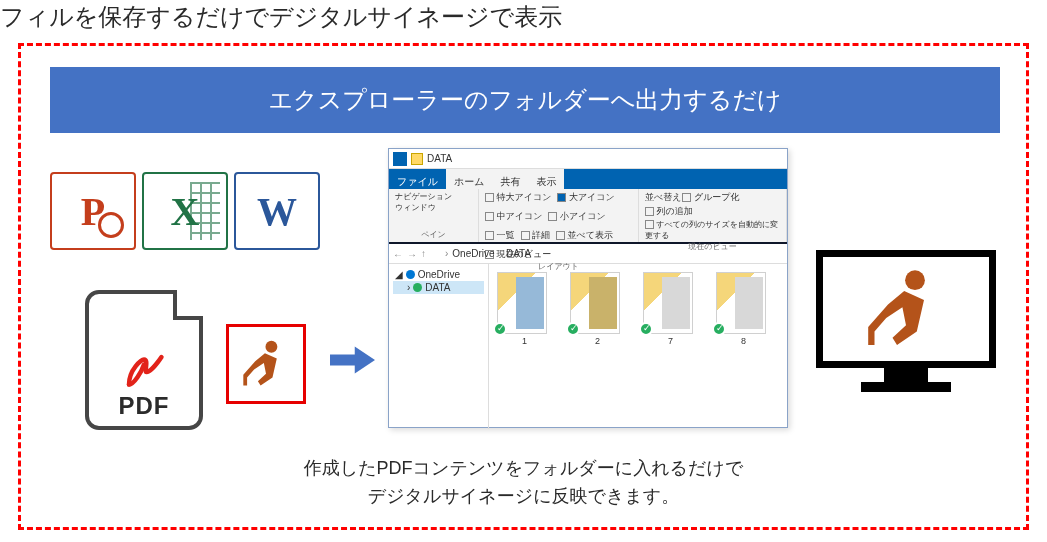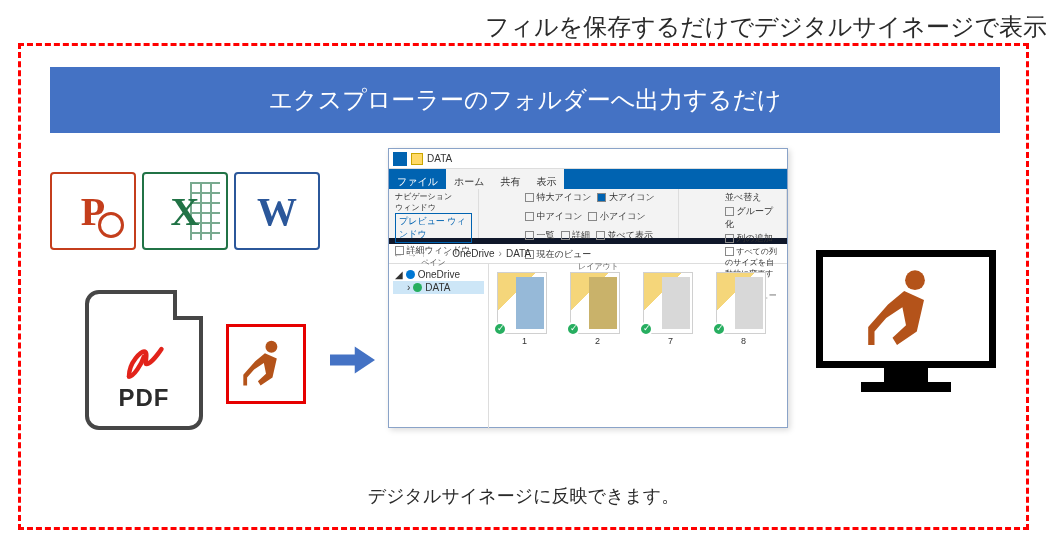--- a/index.html
+++ b/index.html
@@ -1,43 +1,43 @@
 <!DOCTYPE html>
 <html><head>
 <meta charset="utf-8">
 <style>
 * { box-sizing: border-box; margin: 0; padding: 0; }
 body { width: 1047px; height: 542px; font-family: "Meiryo", "Yu Gothic", sans-serif; background: #fff; position: relative; }
 .outer { position: absolute; left: 18px; top: 43px; width: 1011px; height: 487px; border: 3px dashed #ff0000; }
-.title { position: absolute; left: 0; top: 11px; width: 100%; text-align: right; font-size: 24px; color: #2a2a2a; }
+.title { position: absolute; left: 0; top: 1px; width: 100%; text-align: left; font-size: 24px; color: #2a2a2a; }
 .banner { position: absolute; left: 50px; top: 67px; width: 950px; height: 66px; background: #4472c4; color: #fff; font-size: 24px; display: flex; align-items: center; justify-content: center; }
 .office-row { position: absolute; left: 50px; top: 172px; display: flex; gap: 6px; }
 .office-icon { width: 86px; height: 78px; border: 2px solid; border-radius: 4px; display: flex; align-items: center; justify-content: center; font-weight: bold; font-family: Georgia, serif; background: #fff; position: relative; }
 .ppt { border-color: #c43e1c; color: #c43e1c; font-size: 40px; }
 .ppt::after { content:""; position:absolute; right:10px; bottom:10px; width:20px; height:20px; border:3px solid #c43e1c; border-radius:50%; }
 .xls { border-color: #217346; color: #217346; font-size: 40px; }
 .xls::before { content:""; position:absolute; right:6px; top:8px; bottom:8px; width:30px; background: repeating-linear-gradient(to bottom,#217346 0 2px, transparent 2px 10px), repeating-linear-gradient(to right,#217346 0 2px, transparent 2px 10px); opacity:.6; }
 .doc { border-color: #2b579a; color: #2b579a; font-size: 40px; }
-.pdf-box { position: absolute; left: 85px; top: 290px; width: 118px; height: 140px; border: 4px solid #464646; border-radius: 14px; background:#fff; display:flex; flex-direction:column; align-items:center; justify-content:flex-end; padding-bottom:14px; }
+.pdf-box { position: absolute; left: 85px; top: 290px; width: 118px; height: 140px; border: 4px solid #464646; border-radius: 14px; background:#fff; display:flex; flex-direction:column; align-items:center; justify-content:flex-end; padding-bottom:6px; }
 .pdf-box::before { content:""; position:absolute; right:-4px; top:-4px; width:26px; height:26px; background:#fff; border-left:4px solid #464646; border-bottom:4px solid #464646; }
 .pdf-swoosh { width:50px; height:50px; }
 .pdf-label { font-size: 24px; font-weight: 600; color:#2b2b2b; letter-spacing:1px; }
 .sign-small { position:absolute; left:226px; top:324px; width:80px; height:80px; border:3px solid #e60000; display:flex; align-items:center; justify-content:center; }
 .worker { width: 54px; height: 54px; }
 .worker-mon { width: 90px; height: 90px; }
 .arrow { position:absolute; left:330px; top:342px; width:45px; height:36px; }
 .desc { position:absolute; left:0; top:455px; width:100%; text-align:center; font-size:18px; line-height:1.55; color:#2a2a2a; }
 .explorer { position:absolute; left:388px; top:148px; width:400px; height:280px; border:1px solid #8aa3c8; background:#fff; font-size:10px; color:#333; box-shadow: 2px 2px 6px rgba(0,0,0,.15); }
 .ex-titlebar { height:20px; background:#fff; border-bottom:1px solid #ddd; display:flex; align-items:center; gap:4px; padding:0 4px; }
 .ex-titlebar .sq { width:12px; height:12px; background:#ffd966; border:1px solid #c9a500; }
 .ex-titlebar .bl { width:14px; height:14px; background:#0063b1; }
 .ex-menubar { height:20px; background:#0063b1; color:#fff; display:flex; align-items:center; }
 .ex-menubar span { padding:3px 8px; font-size:10px; display:inline-block; height:100%; line-height:20px; }
 .ex-menubar .tab { background:#f3f3f3; color:#333; }
-.ex-ribbon { height:55px; background:#f3f3f3; border-bottom:6px solid #0f172a; display:flex; font-size:9px;gap:40px; }
+.ex-ribbon { height:55px; background:#f3f3f3; border-bottom:2px solid #0f172a; display:flex; font-size:9px; }
 .rgroup { border-right:1px solid #ddd; padding:2px 6px; display:flex; flex-direction:column; justify-content:space-between; }
 .rgroup .lbl { text-align:center; color:#666; font-size:8px; }
 .rgroup .opts { display:flex; gap:6px; flex-wrap:wrap; }
 .chk { width:9px; height:9px; border:1px solid #888; display:inline-block; vertical-align:middle; }
 .chk.on { background:#0063b1; }
 .preview-btn { border:1px solid #0063b1; color:#0063b1; padding:1px 3px; font-size:9px; }
 .ex-path { height:20px; border-bottom:1px solid #ddd; display:flex; align-items:center; padding:0 4px; gap:4px; }
 .ex-path .chev { color:#888; }
 .ex-path .seg { color:#333; }
 .ex-body { display:flex; height:165px; }
@@ -99,24 +99,20 @@
   <div class="ex-menubar">
     <span>ファイル</span>
     <span class="tab">ホーム</span>
     <span class="tab">共有</span>
     <span class="tab">表示</span>
   </div>
   <div class="ex-ribbon">
     <div class="rgroup" style="width:90px">
       <div style="font-size:8px;white-space:pre-line">ナビゲーション
 ウィンドウ</div>
-      <div class="opts" style="flex-direction:column;gap:1px">
-        <span class="preview-btn">プレビュー ウィンドウ</span>
-        <span><span class="chk"></span> <span>詳細ウィンドウ</span></span>
-      </div>
       <div class="lbl">ペイン</div>
     </div>
     <div class="rgroup" style="width:160px">
       <div class="opts">
         <span><span class="chk"></span> <span>特大アイコン</span></span>
         <span><span class="chk on"></span> <span>大アイコン</span></span>
         <span><span class="chk"></span> <span>中アイコン</span></span>
         <span><span class="chk"></span> <span>小アイコン</span></span>
         <span><span class="chk"></span> <span>一覧</span></span>
         <span><span class="chk"></span> <span>詳細</span></span>
@@ -196,15 +192,15 @@
     <svg class="worker-mon" viewBox="0 0 100 100">
       <circle cx="60" cy="18" r="11" fill="#b4531a"></circle>
       <path d="M48 30 L70 40 L62 75 L40 90 L35 82 L50 68 L46 48 L28 60 L15 75 L15 90 L8 90 L8 70 L30 45 Z" fill="#b4531a"></path>
     </svg>
   </div>
   <div class="mon-stand"></div>
   <div class="mon-base"></div>
 </div>
 
 <div class="desc">
-  <br>
+  <span>作成したPDFコンテンツをフォルダーに入れるだけで</span><br>
   <span>デジタルサイネージに反映できます。</span>
 </div>
 
 </body></html>

